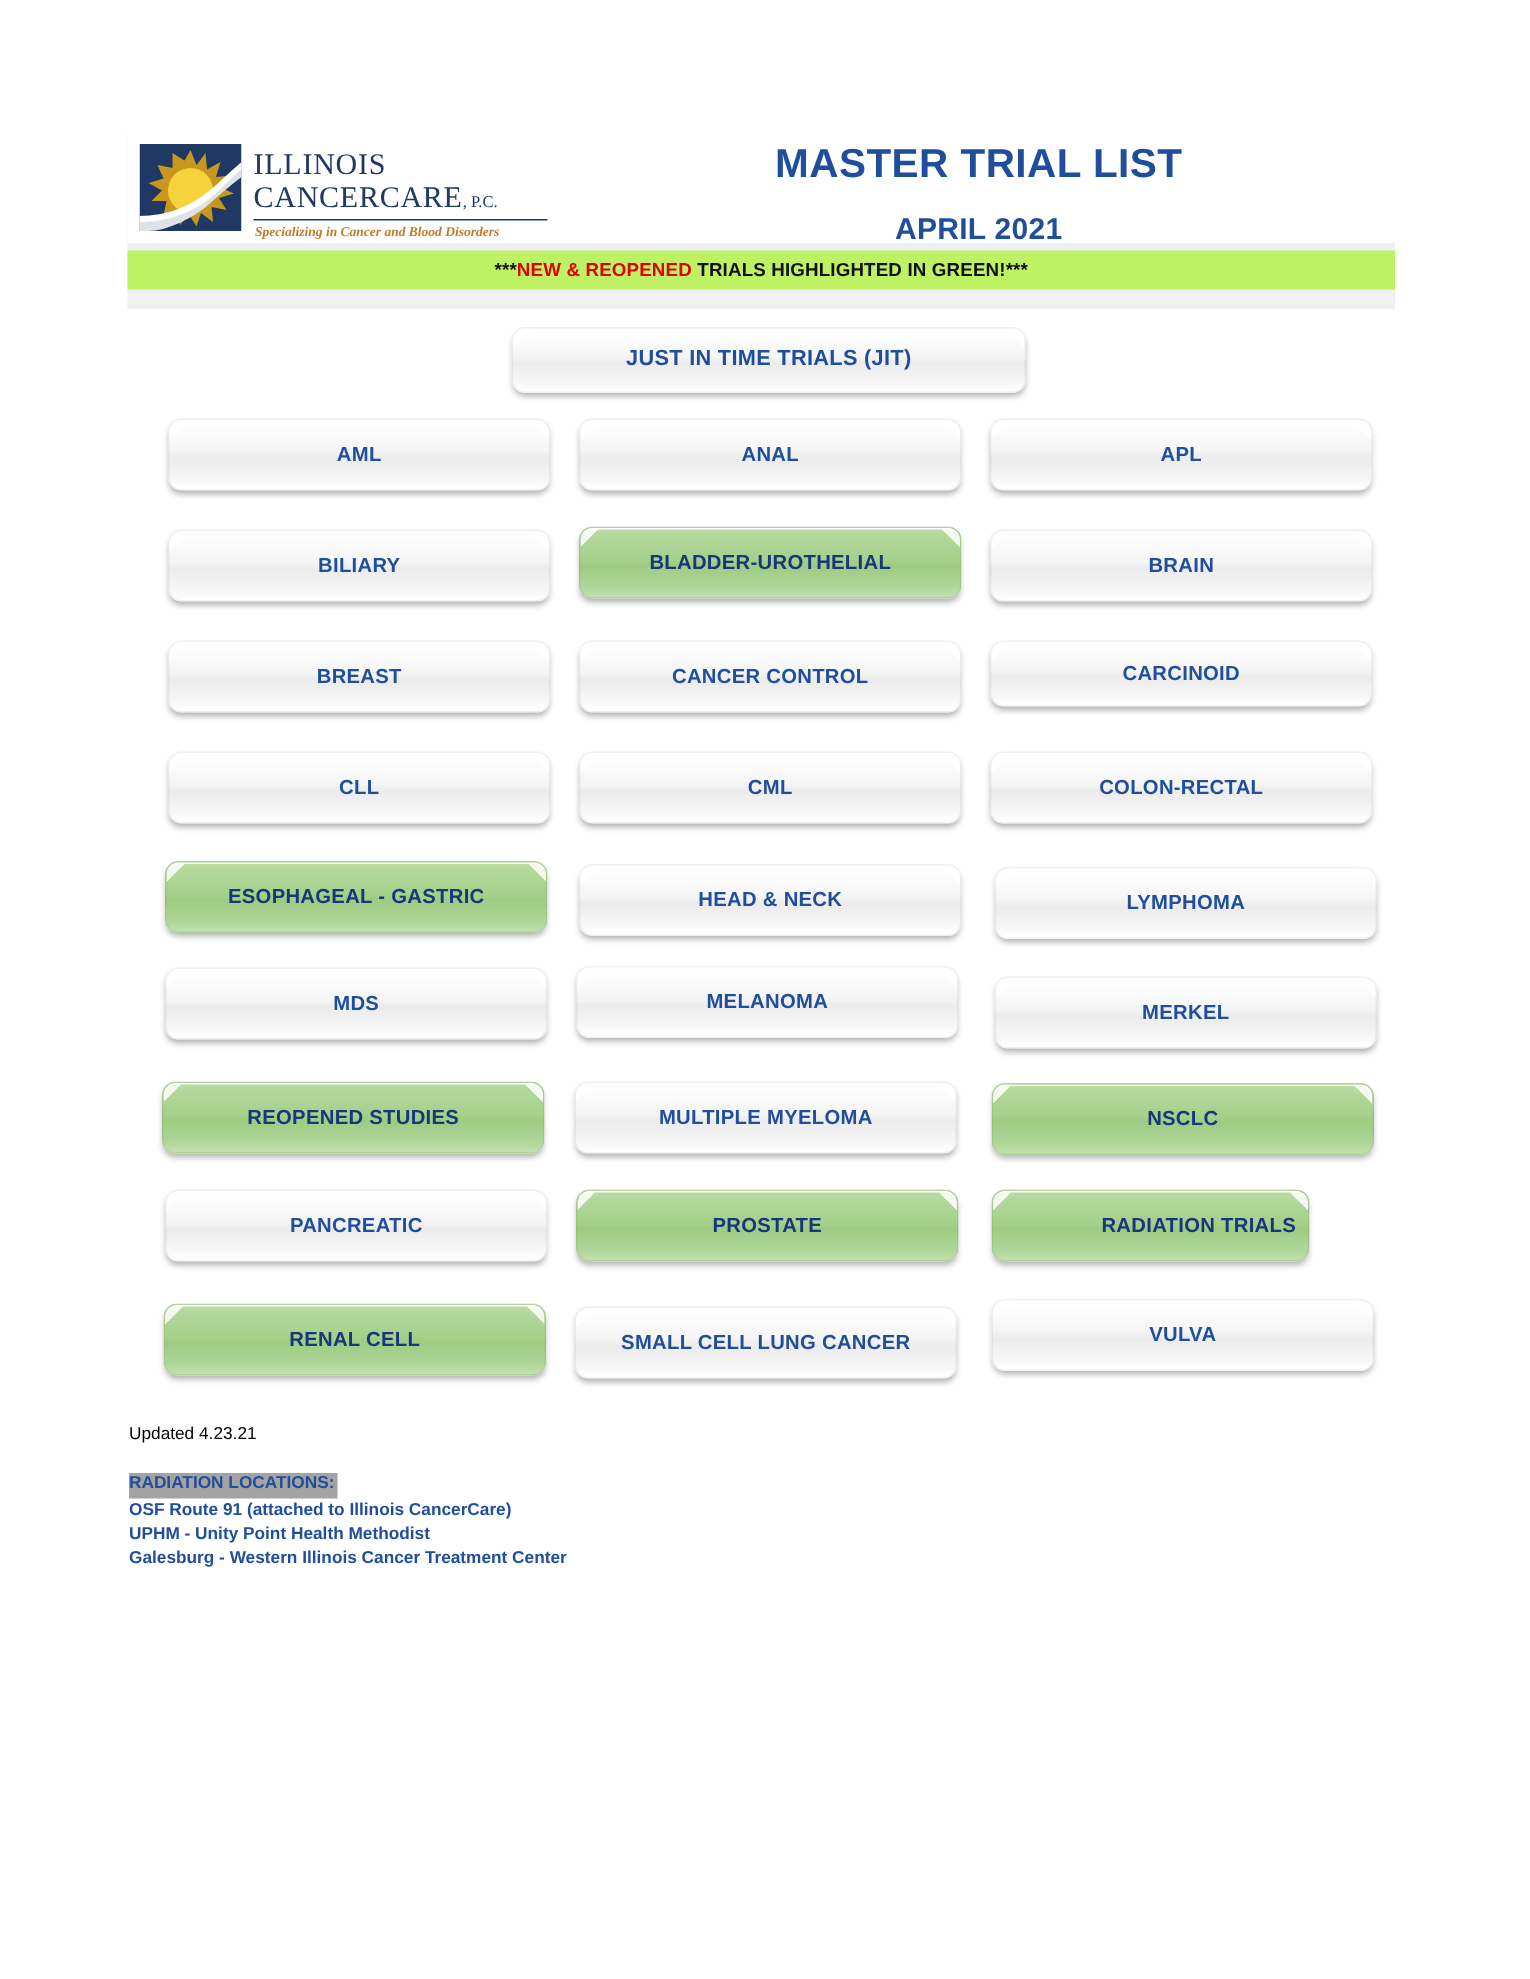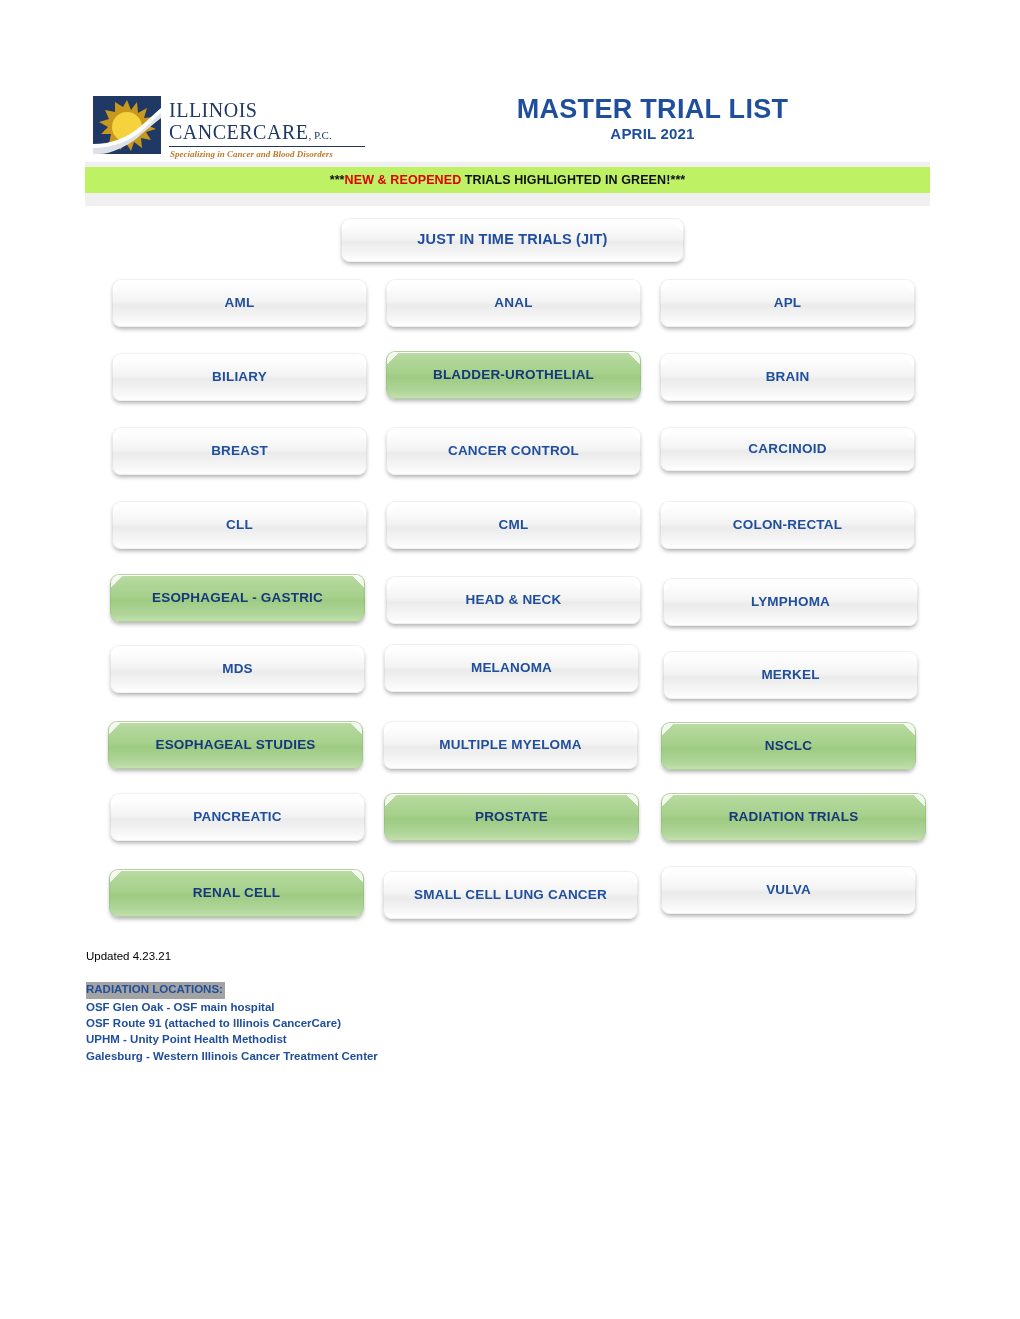--- a/index.html
+++ b/index.html
@@ -99,24 +99,24 @@
     text-align: center;
   }
   #main-title {
     font-size: 27px;
     font-weight: bold;
     color: #1f4e9c;
     letter-spacing: 0.3px;
     line-height: 1.15;
   }
   #sub-title {
-    font-size: 15px;
-    font-weight: bold;
-    color: #1f4e9c;
-    margin-top: 0;
+    font-size: 20px;
+    font-weight: bold;
+    color: #1f4e9c;
+    margin-top: 17px;
     letter-spacing: 0.2px;
   }
 
   #green-banner {
     position: absolute;
     left: 0px;
     top: 79px;
     width: 845px;
     height: 26px;
     background: #bef264;
@@ -321,52 +321,51 @@
     <div class="btn plain" style="left: 110px; top: 645px; width: 255px; height: 48px;">
       <span>MDS</span>
     </div>
     <div class="btn plain" style="left: 384px; top: 644px; width: 255px; height: 48px;">
       <span>MELANOMA</span>
     </div>
     <div class="btn plain" style="left: 663px; top: 651px; width: 255px; height: 48px;">
       <span>MERKEL</span>
     </div>
     <div class="btn green" style="left: 108px; top: 721px; width: 255px; height: 48px;">
-      <span>ESOPHAGEAL STUDIES</span>
+      <span>REOPENED STUDIES</span>
     </div>
     <div class="btn plain" style="left: 383px; top: 721px; width: 255px; height: 48px;">
       <span>MULTIPLE MYELOMA</span>
     </div>
     <div class="btn green" style="left: 661px; top: 722px; width: 255px; height: 48px;">
       <span>NSCLC</span>
     </div>
     <div class="btn plain" style="left: 110px; top: 793px; width: 255px; height: 48px;">
       <span>PANCREATIC</span>
     </div>
     <div class="btn green" style="left: 384px; top: 793px; width: 255px; height: 48px;">
       <span>PROSTATE</span>
     </div>
-    <div class="btn green" style="left: 661px; top: 793px; width: 265px; height: 48px;">
+    <div class="btn green" style="left: 661px; top: 793px; width: 212px; height: 48px; justify-content: flex-end;">
       <span>RADIATION TRIALS</span>
     </div>
     <div class="btn green" style="left: 109px; top: 869px; width: 255px; height: 48px;">
       <span>RENAL CELL</span>
     </div>
     <div class="btn plain" style="left: 383px; top: 871px; width: 255px; height: 48px;">
       <span>SMALL CELL LUNG CANCER</span>
     </div>
     <div class="btn plain" style="left: 661px; top: 866px; width: 255px; height: 48px;">
       <span>VULVA</span>
     </div>
   </div>
 
 <div id="footer">
   <div id="updated">Updated 4.23.21</div>
   <div>
     <div id="rad-head">RADIATION LOCATIONS:</div>
     <div id="rad-list">
-        <div class="rad-line">OSF Glen Oak - OSF main hospital</div>
         <div class="rad-line">OSF Route 91 (attached to Illinois CancerCare)</div>
         <div class="rad-line">UPHM - Unity Point Health Methodist</div>
         <div class="rad-line">Galesburg - Western Illinois Cancer Treatment Center</div>
       </div>
   </div>
 </div>
 
 </body></html>

